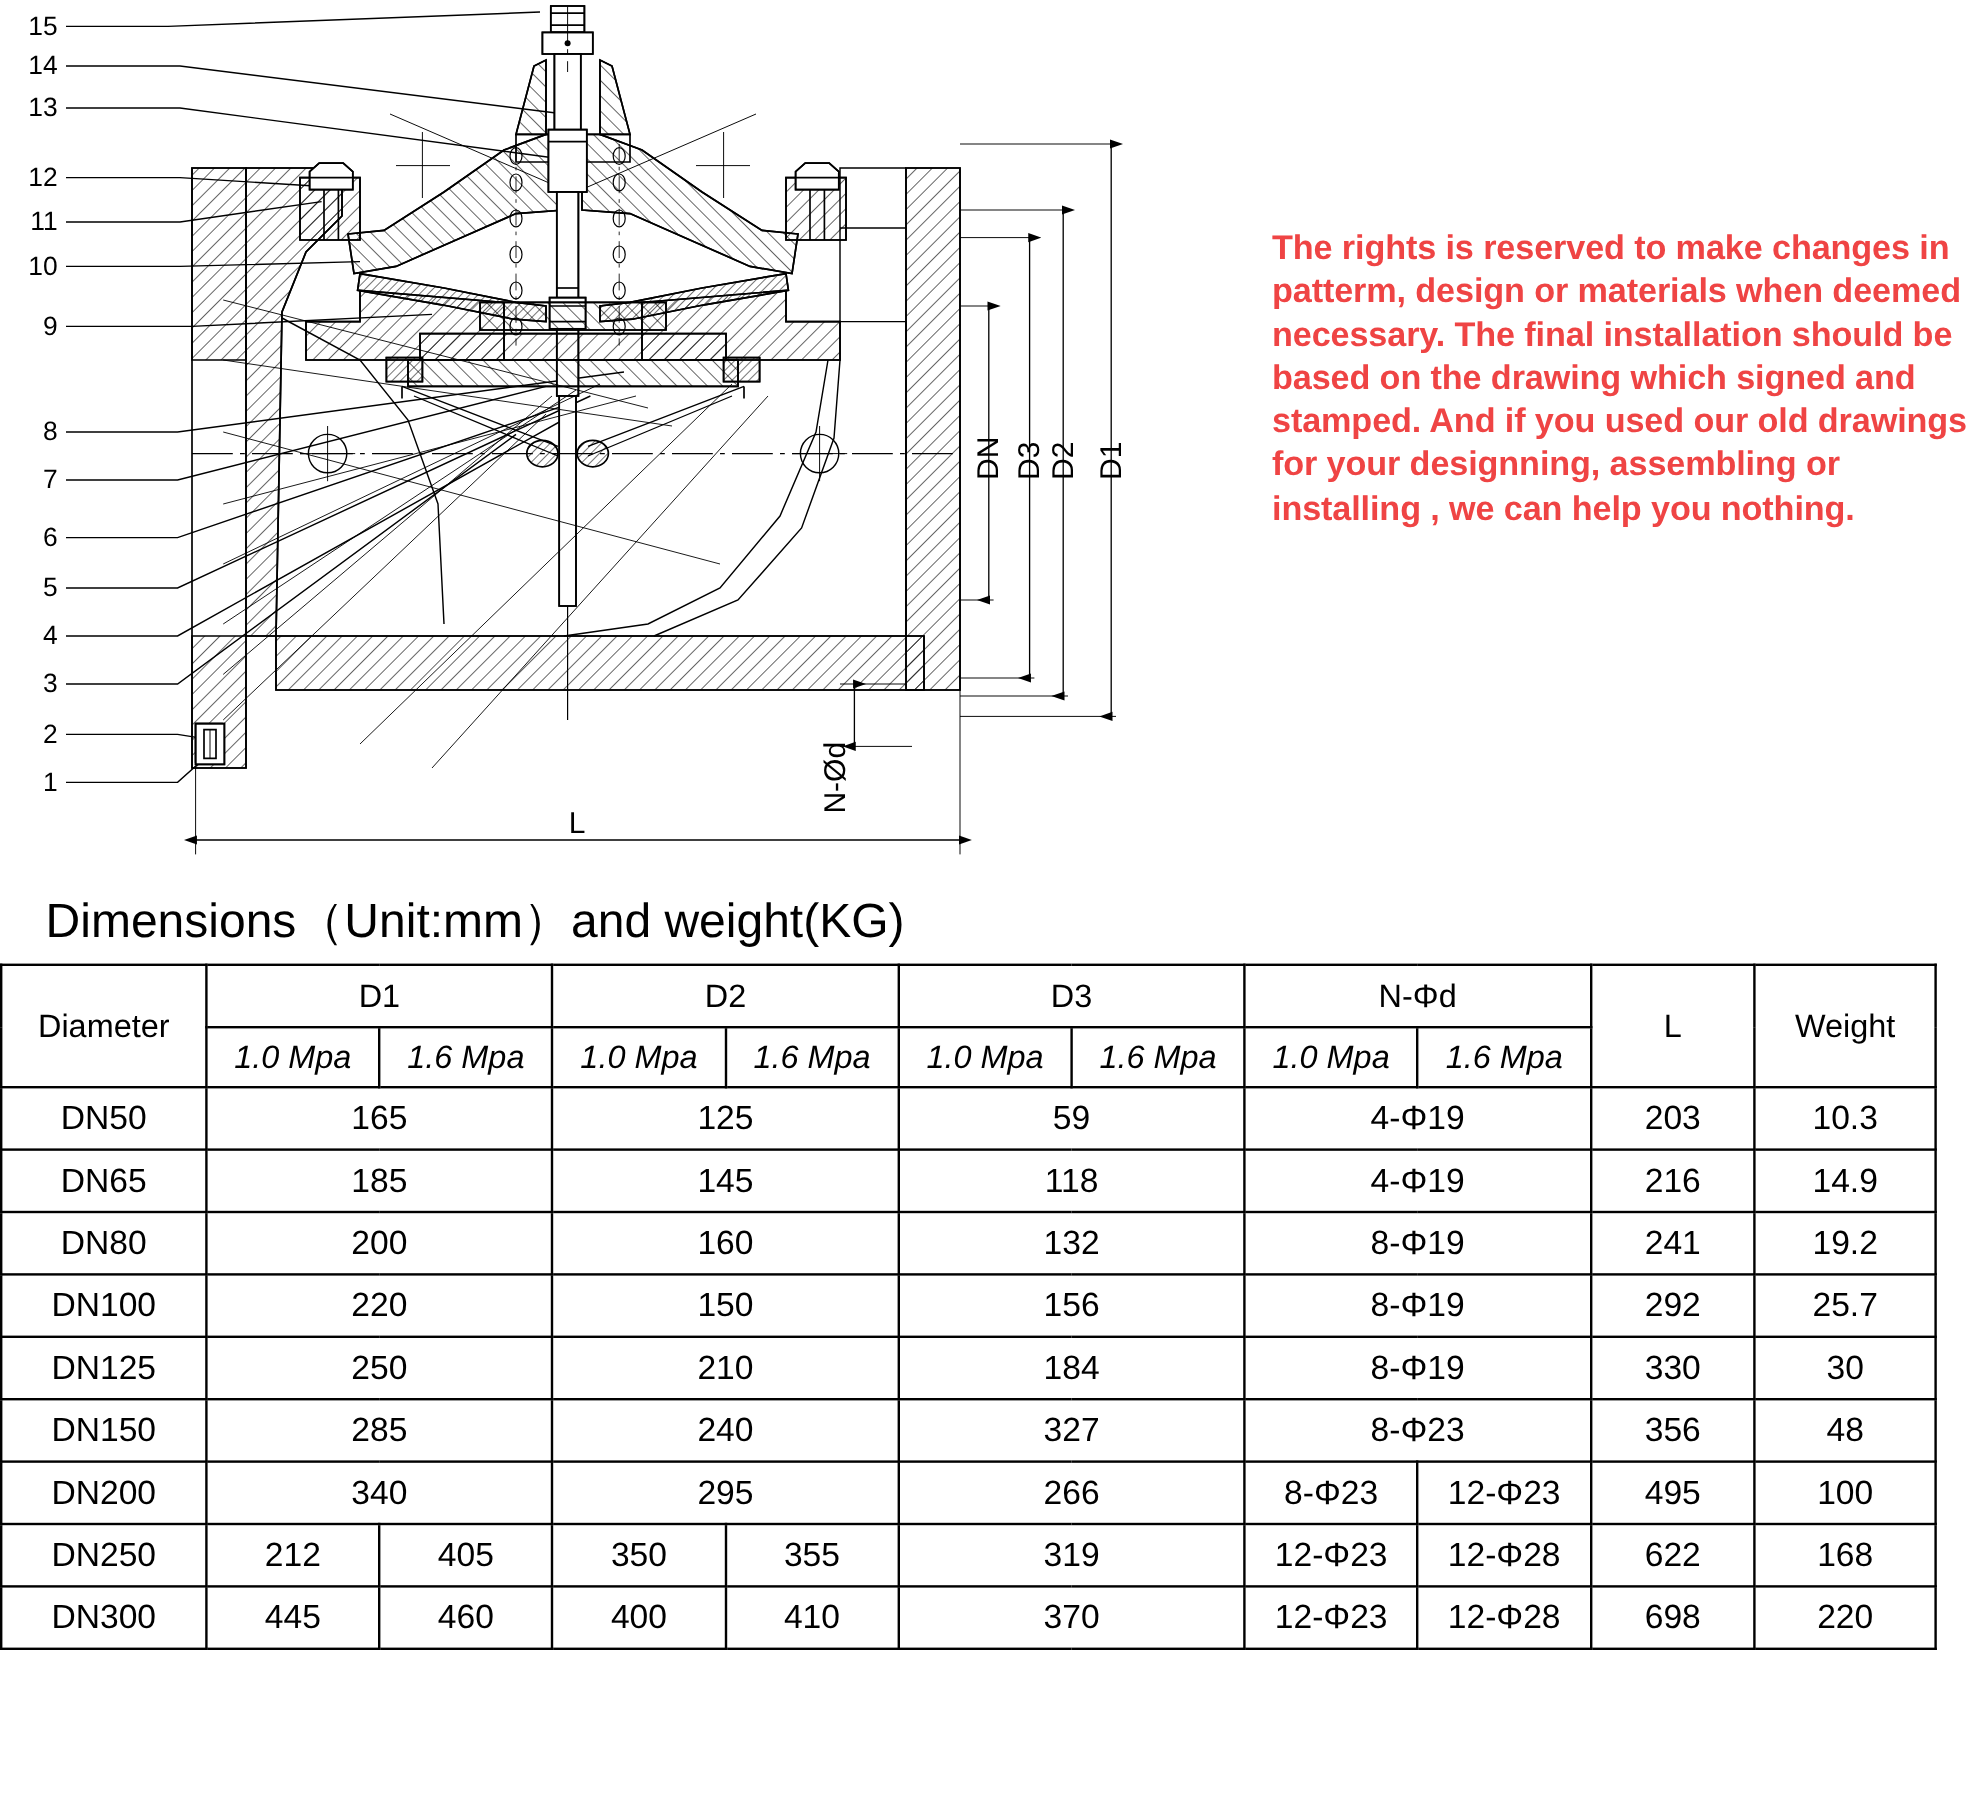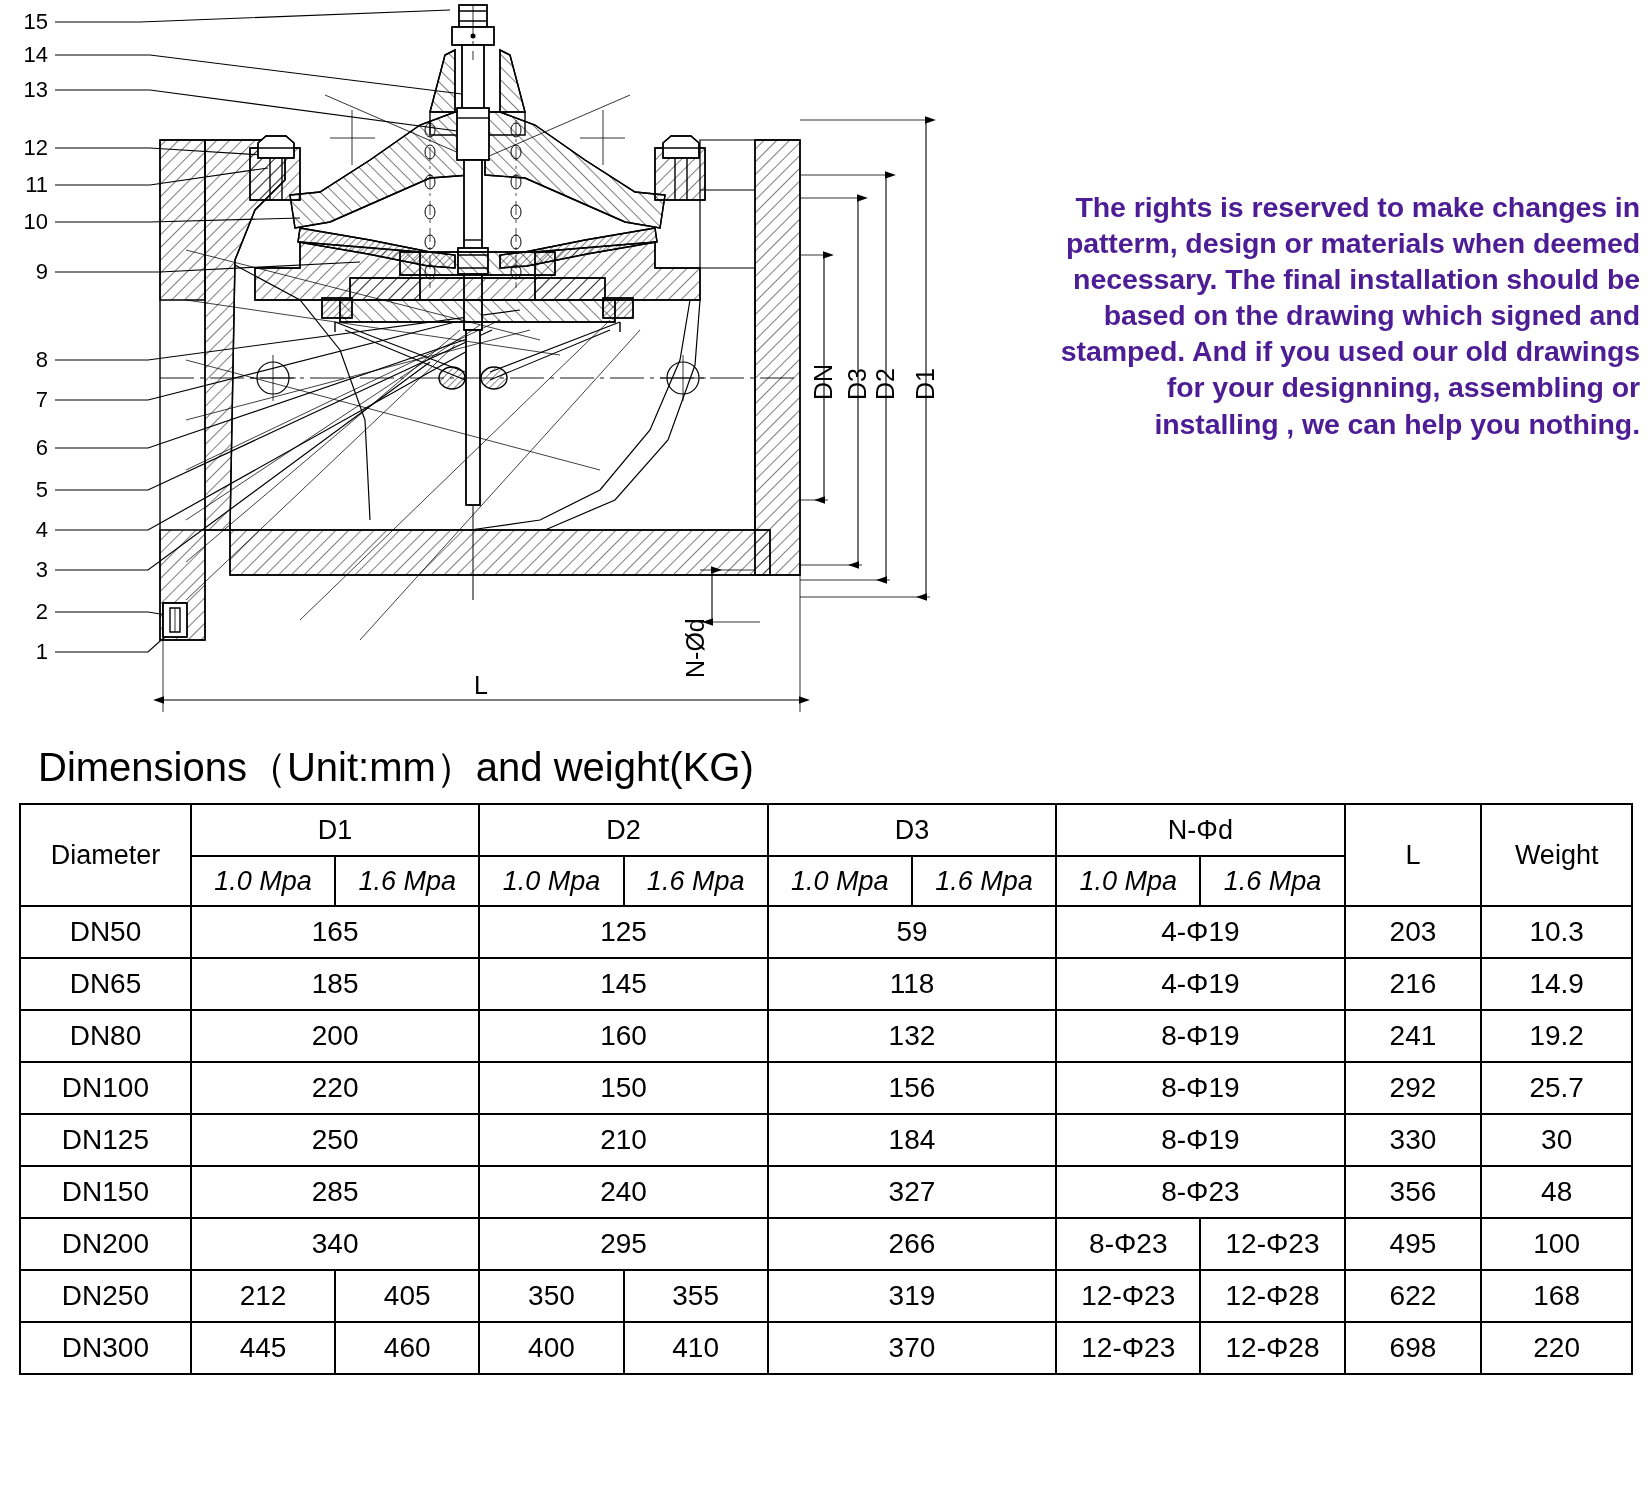--- a/index.html
+++ b/index.html
@@ -28,47 +28,45 @@
     width: 1055px; height: 735px;
   }
   #drawing-svg { display: block; }
 
   #notice-panel {
     position: absolute;
     left: 1060px; top: 160px;
     width: 580px;
   }
   #notice-text {
-    color: #4c1d95;
+    color: #ef4444;
     font-size: 28.5px;
     font-weight: bold;
     line-height: 1.27;
     letter-spacing: -0.1px;
     white-space: pre-wrap;
     font-family: "Liberation Sans", sans-serif;
-    text-align: right;
   }
 
   
   #table-section {
     position: absolute;
     left: 0; top: 735px;
     width: 1381px;
   }
   #table-title {
     margin: 5px 0 8px 38px;
     font-size: 40px;
     font-weight: normal;
     color: #000;
     font-family: "Liberation Sans", sans-serif;
     letter-spacing: 0px;
   }
   table.dims {
     border-collapse: collapse;
-    margin-left: 19px;
     width: 1614px;
     table-layout: fixed;
     font-family: "Liberation Sans", sans-serif;
   }
   table.dims th, table.dims td {
     border: 2px solid #000;
     text-align: center;
     vertical-align: middle;
     font-weight: normal;
     color: #000;

